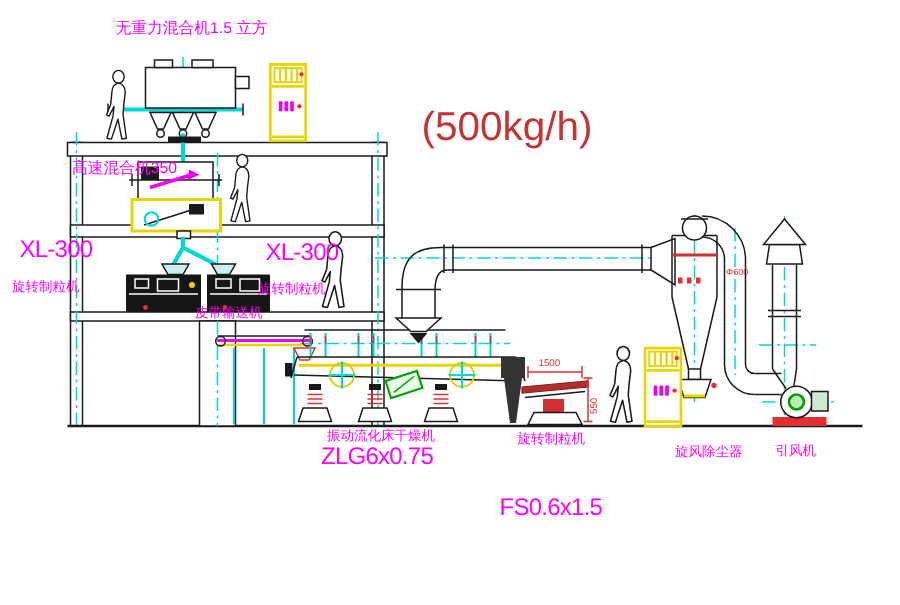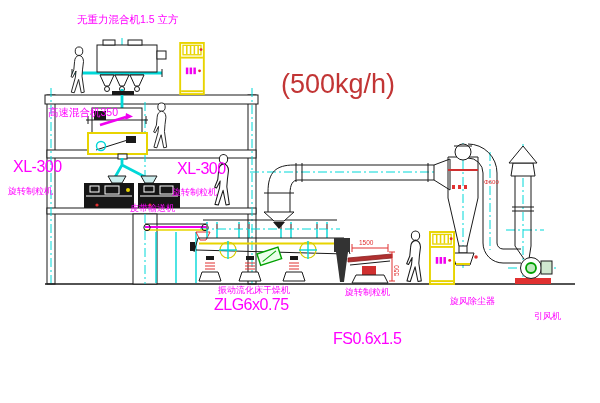--- a/index.html
+++ b/index.html
@@ -316,19 +316,19 @@
 <div class="lbl lbl-big" style="left:13px;top:159px;">XL-300</div>
 <div class="lbl lbl-s" style="left:8px;top:187px;">旋转制粒机</div>
 <div class="lbl lbl-big" style="left:177px;top:161px;">XL-300</div>
 <div class="lbl lbl-s" style="left:172px;top:188px;">旋转制粒机</div>
 <div class="lbl lbl-s" style="left:130px;top:204px;">皮带输送机</div>
 <div class="lbl lbl-s" style="left:218px;top:286px;">振动流化床干燥机</div>
 <div class="lbl lbl-big" style="left:214px;top:297px;">ZLG6x0.75</div>
 <div class="lbl lbl-s" style="left:345px;top:288px;">旋转制粒机</div>
 <div class="lbl lbl-big" style="left:333px;top:299px;margin-top:32px;">FS0.6x1.5</div>
 <div class="lbl lbl-s" style="left:450px;top:297px;">旋风除尘器</div>
-<div class="lbl lbl-s" style="left:517px;top:312px;margin-left:17px;">引风机</div>
+<div class="lbl lbl-s" style="left:517px;top:296px;">引风机</div>
 
 <div class="dim" style="left:359px;top:240px;">1500</div>
 <div class="dim" style="left:394px;top:276px;transform:rotate(-90deg);transform-origin:left top;">550</div>
 <div class="dim" style="left:484px;top:179px;font-size:6px;">Φ600</div>
 
 </div>
 
 </body></html>

